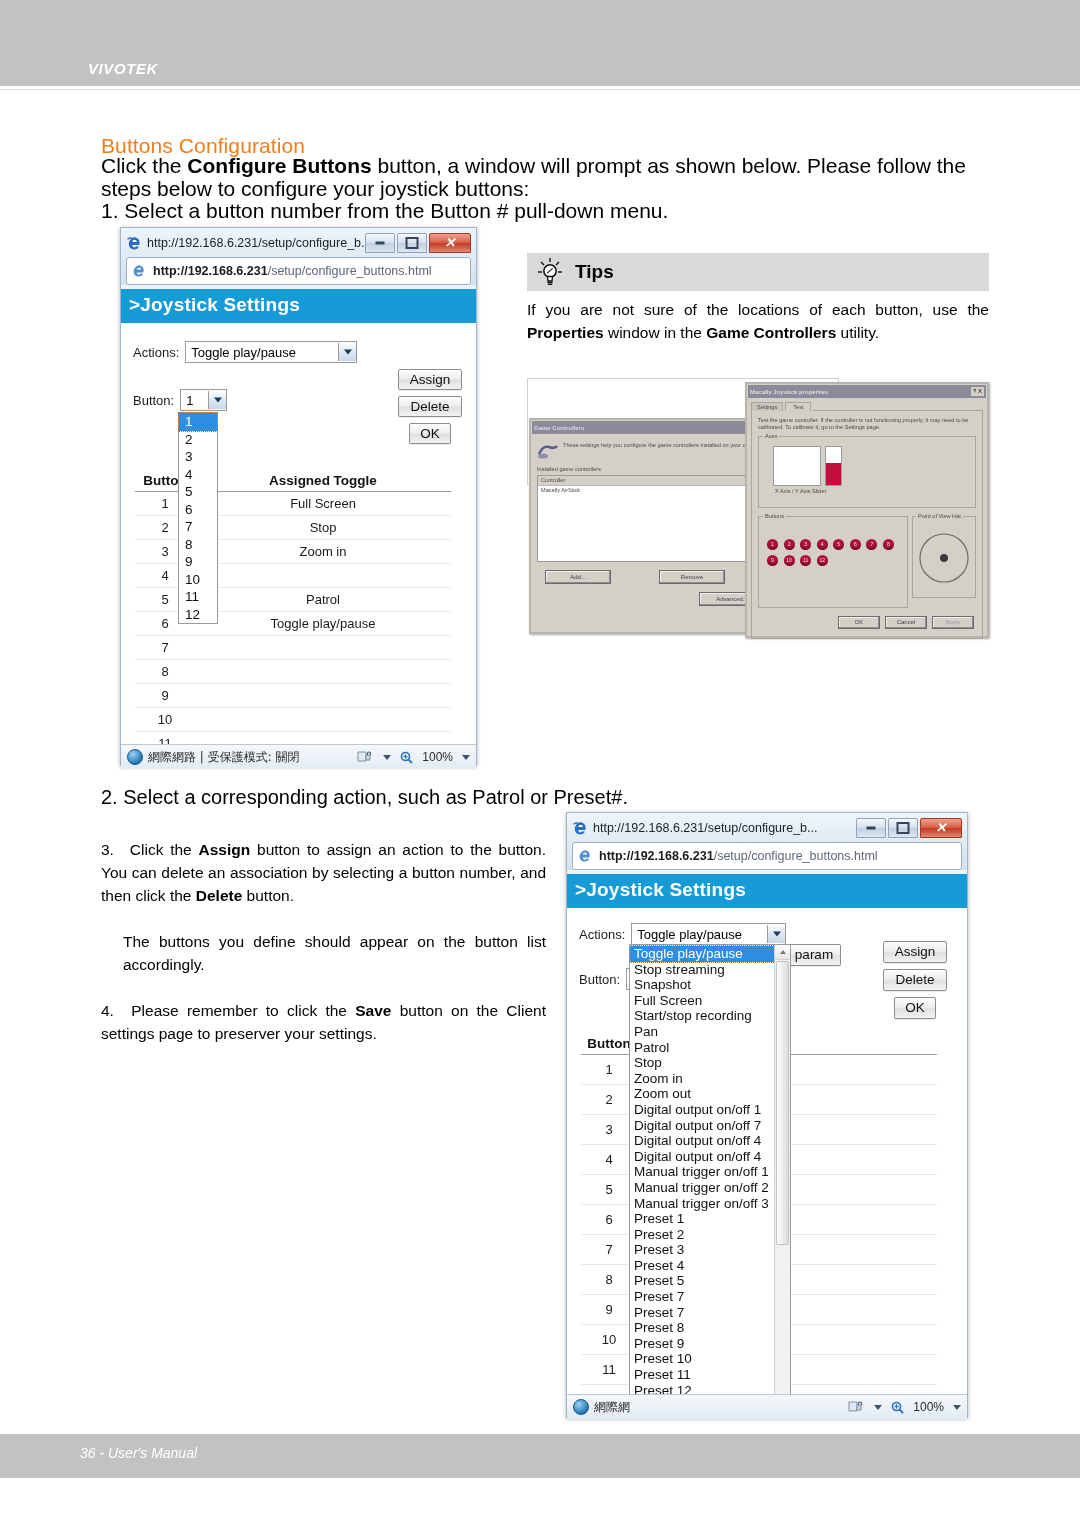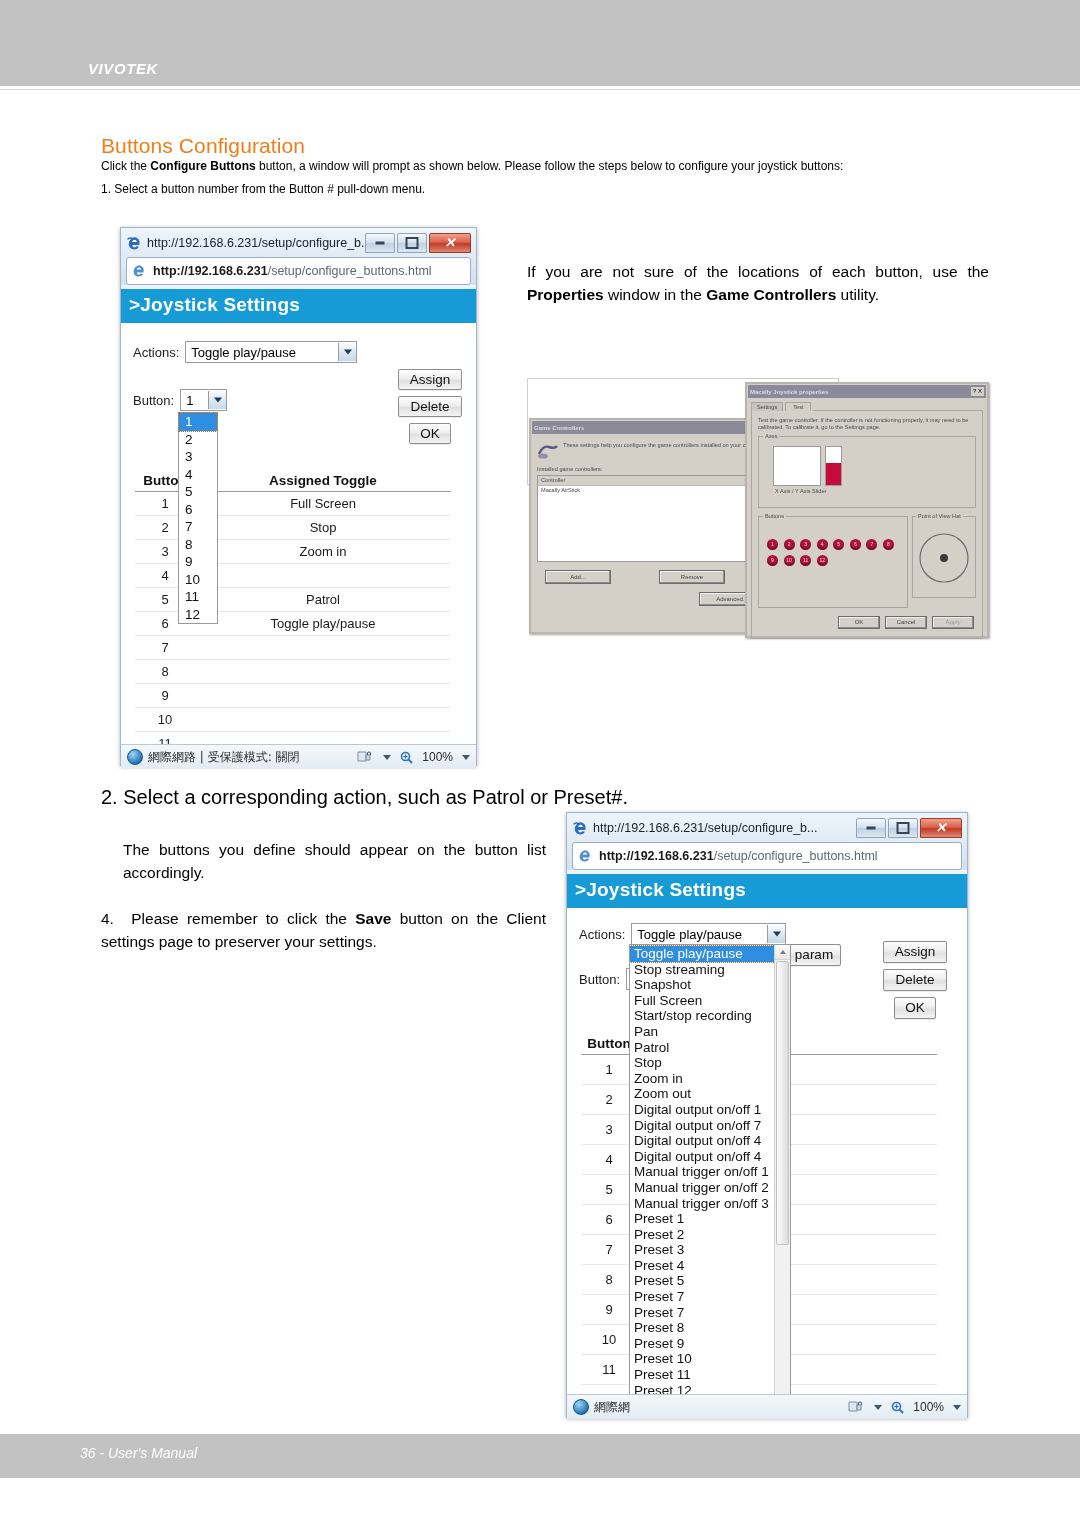--- a/index.html
+++ b/index.html
@@ -41,21 +41,21 @@
   }
 
   
   .h-title{
     position:absolute;left:101px;top:120px;
     font-size:21px;color:#f07d18;font-weight:normal;
     letter-spacing:.1px;
   }
   .intro{
     position:absolute;left:101px;top:155px;width:885px;
-    font-size:12px;line-height:22.5px;
+    font-size:21px;line-height:22.5px;
   }
   .step2{
     position:absolute;left:101px;top:786px;width:560px;
     font-size:20px;line-height:22.5px;
   }
   .steps-block{
     position:absolute;left:101px;top:838px;width:445px;
     font-size:15.5px;line-height:23px;
   }
   .steps-block p{margin:0 0 23px 0;text-align:justify;}
@@ -241,20 +241,37 @@
 <div class="header-rule"></div>
 
 <h1 class="h-title">Buttons Configuration</h1>
 
 <div class="intro">
   <span>Click the </span><b>Configure Buttons</b><span> button, a window will prompt as shown below. Please follow the steps below to configure your joystick buttons:</span><br>
   <span>1. Select a button number from the Button # pull-down menu.</span>
 </div>
 
 <div class="tips">
+  <div class="tips-bar">
+    <span class="bulb">
+      <svg class="bulb" viewBox="0 0 26 30">
+        <line x1="13" y1="1" x2="13" y2="5" stroke="#111" stroke-width="1.4"></line>
+        <line x1="4" y1="5" x2="7" y2="8" stroke="#111" stroke-width="1.4"></line>
+        <line x1="22" y1="5" x2="19" y2="8" stroke="#111" stroke-width="1.4"></line>
+        <line x1="1" y1="15" x2="5" y2="15" stroke="#111" stroke-width="1.4"></line>
+        <line x1="25" y1="15" x2="21" y2="15" stroke="#111" stroke-width="1.4"></line>
+        <circle cx="13" cy="14" r="6.2" fill="#fff" stroke="#111" stroke-width="1.5"></circle>
+        <path d="M10.5 19.5 L15.5 19.5 L15 24 L11 24 Z" fill="#fff" stroke="#111" stroke-width="1.3"></path>
+        <line x1="10.3" y1="25.4" x2="15.7" y2="25.4" stroke="#111" stroke-width="1.4"></line>
+        <line x1="10.8" y1="27.3" x2="15.2" y2="27.3" stroke="#111" stroke-width="1.4"></line>
+        <line x1="10.2" y1="16.2" x2="15.6" y2="11.4" stroke="#111" stroke-width="1.1"></line>
+      </svg>
+    </span>
+    <span class="tips-title">Tips</span>
+  </div>
   <div class="tips-body">
     <span>If you are not sure of the locations of each button, use the </span><b>Properties</b><span> window in the </span><b>Game Controllers</b><span> utility.</span>
   </div>
 </div>
 
 <div class="gc-shot">
   <div class="gc-white"></div>
 
   <div class="win9x" style="left:2px;top:40px;width:322px;height:212px;">
     <div class="tb">
@@ -505,20 +522,23 @@
       </span>
       <span>100%</span>
       <span class="caret"></span>
     </span>
   </div>
 </div>
 
 <div class="step2">2. Select a corresponding action, such as Patrol or Preset#.</div>
 
 <div class="steps-block">
+  <p>
+    <span class="num">3.</span><span> Click the </span><b>Assign</b><span> button to assign an action to the button. You can delete an association by selecting a button number, and then click the </span><b>Delete</b><span> button.</span>
+  </p>
   <p>
       <span class="indent">The buttons you define should appear on the button list accordingly.</span>
     </p>
   <p>
     <span class="num">4.</span><span> Please remember to click the </span><b>Save</b><span> button on the Client settings page to preserver your settings.</span>
   </p>
 </div>
 
 <div class="ie" style="left:566px;top:812px;width:400px;height:604px;">
   <div class="ie-frame">

